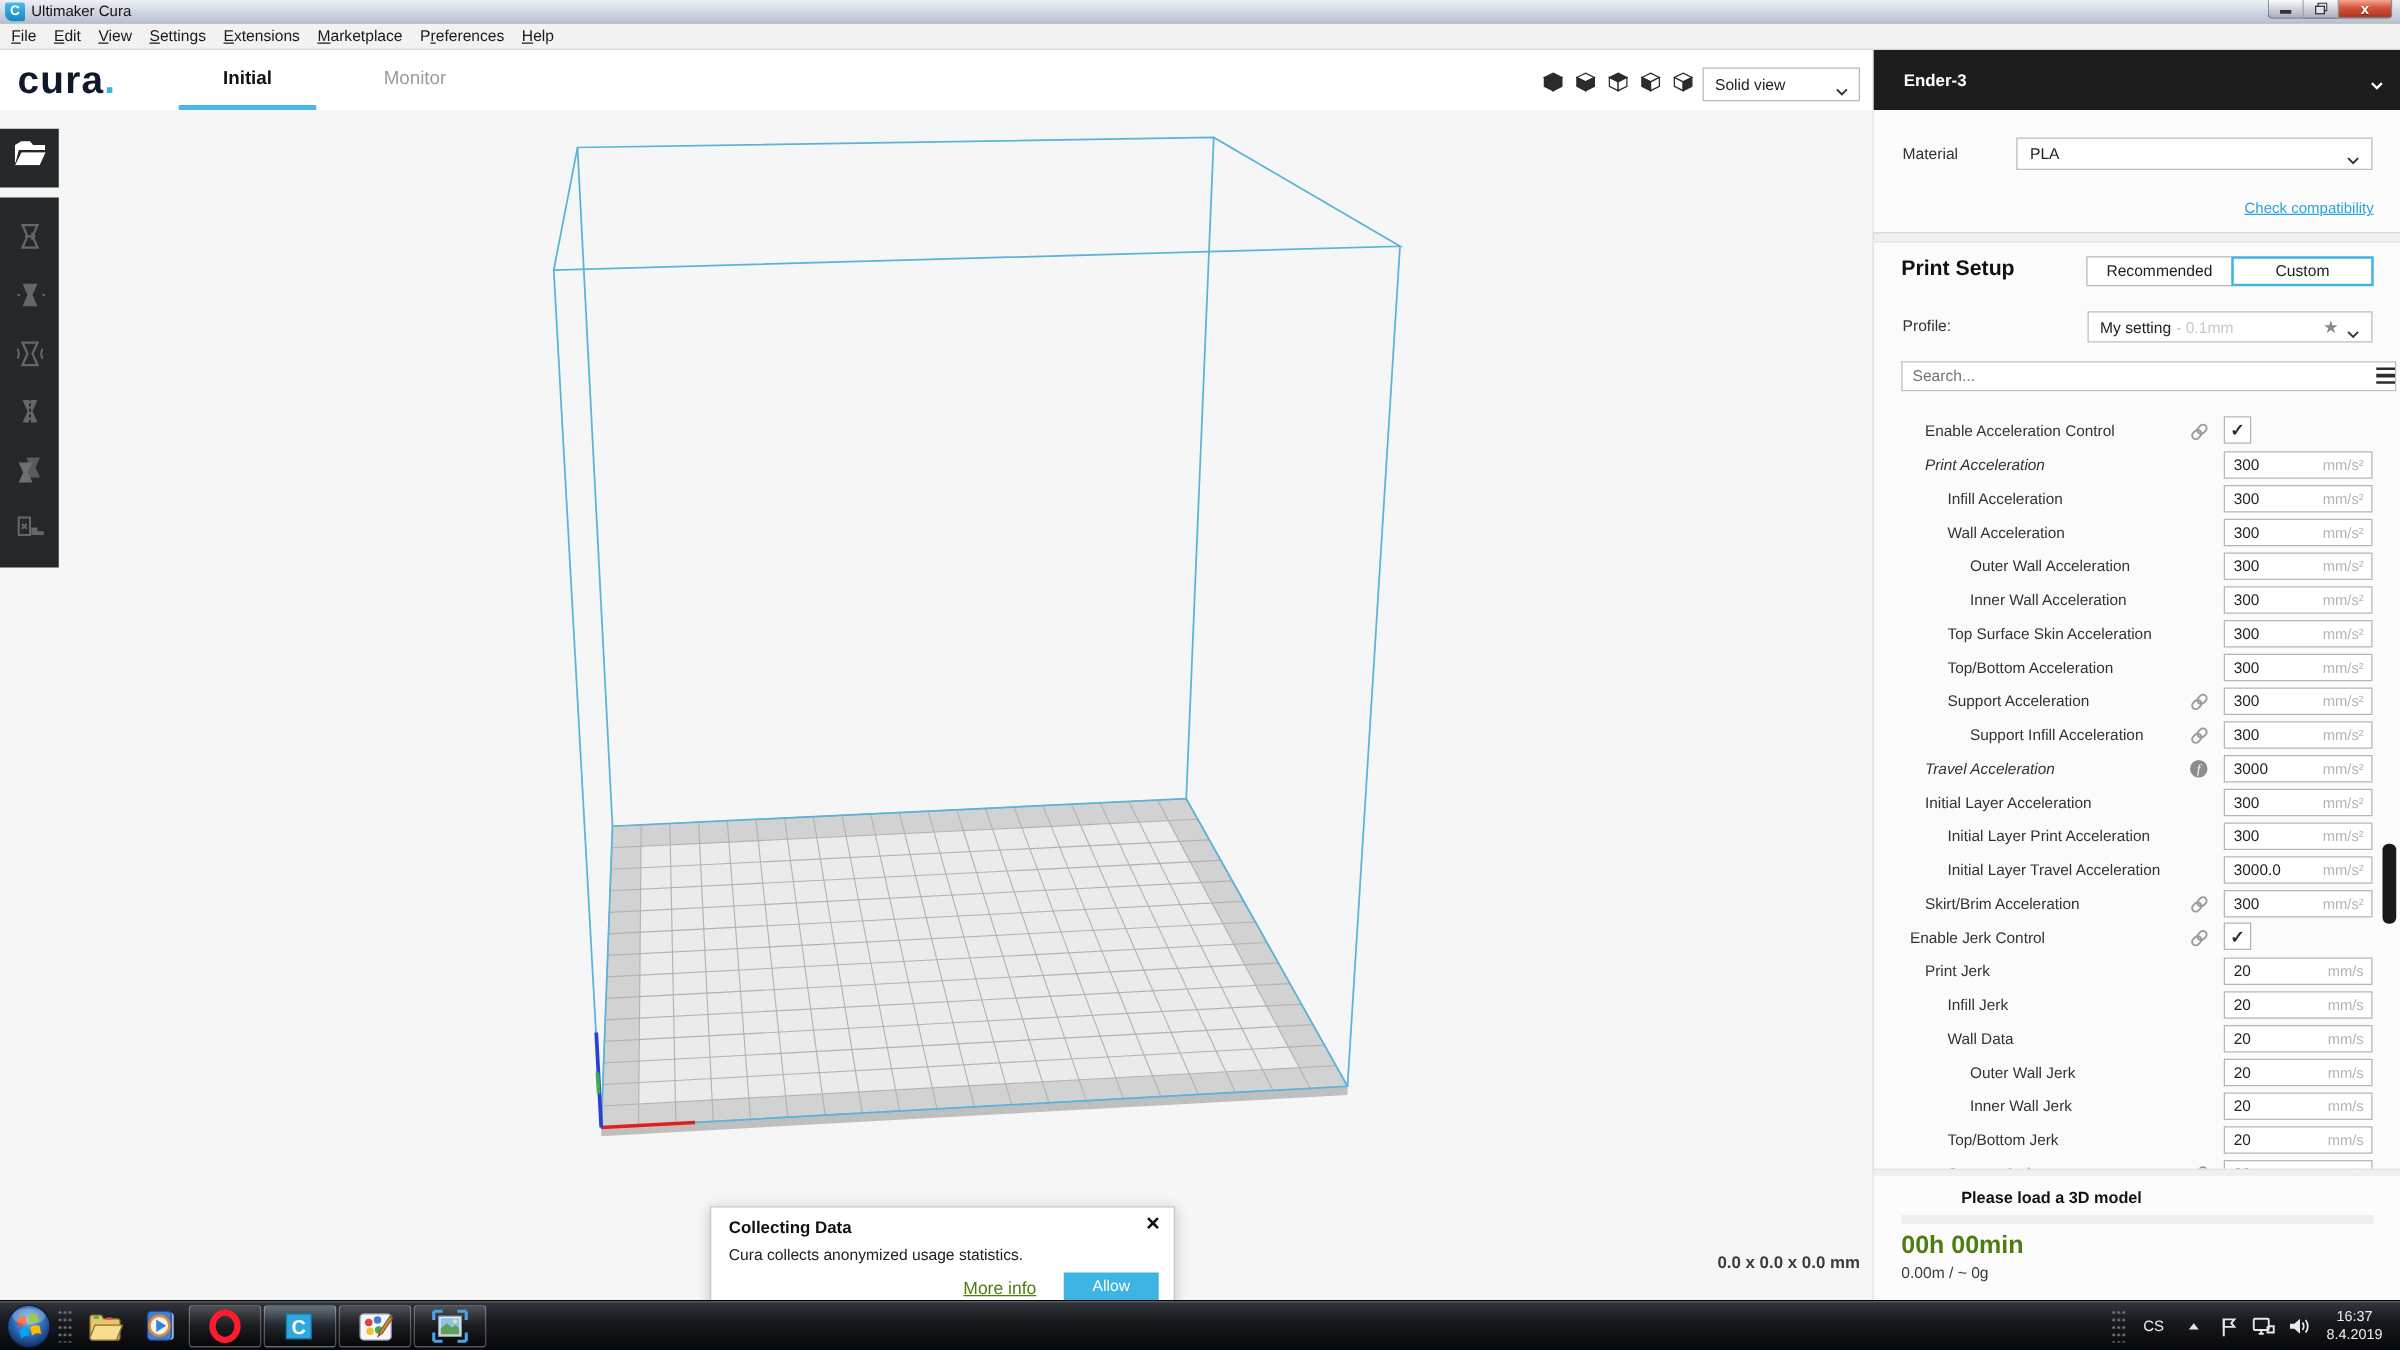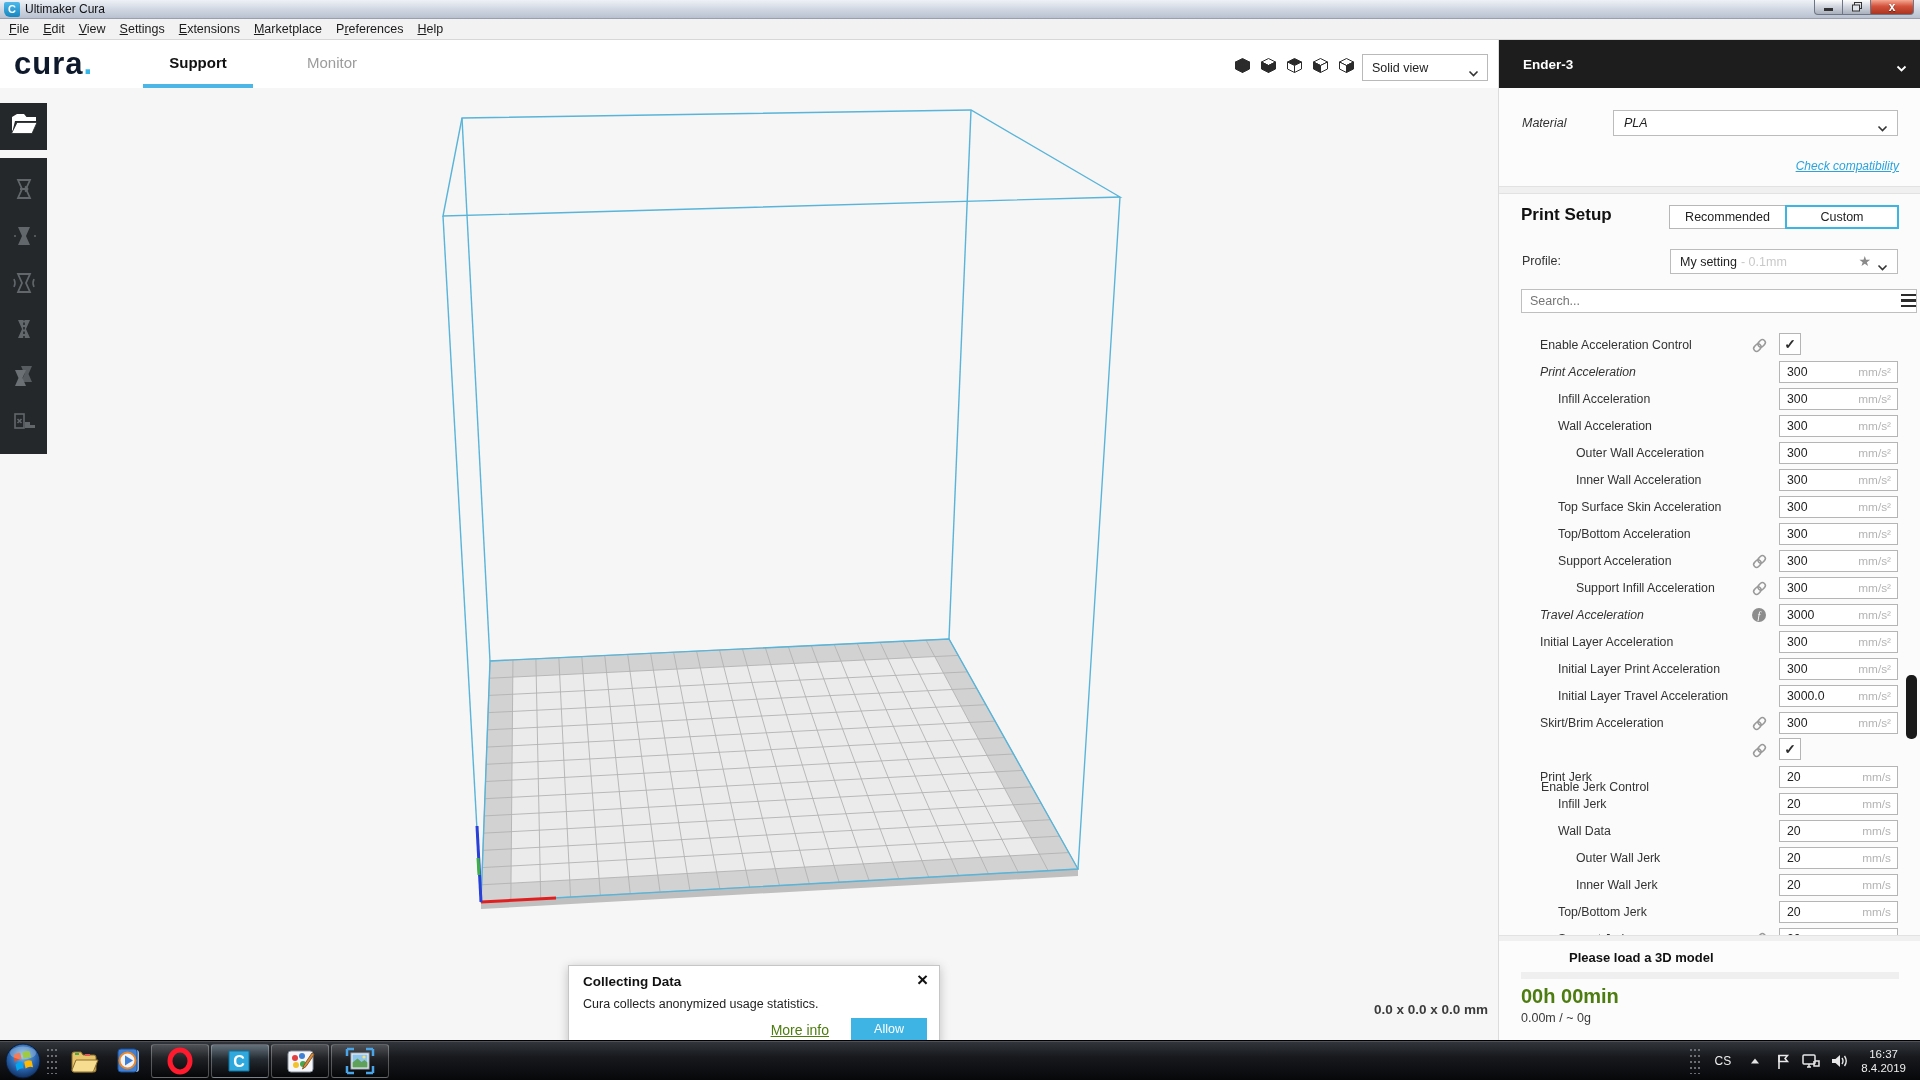--- a/index.html
+++ b/index.html
@@ -59,21 +59,21 @@
   .toolbtn{width:30px;height:30px;display:flex;align-items:center;justify-content:center;}
 
   
   .panel{position:absolute;left:1498px;top:40px;width:422px;height:1000px;background:#fbfbfb;
     border-left:1px solid #dcdcdc;box-sizing:border-box;font-size:12px;color:#333;}
   .machine-header{position:absolute;left:0;top:0;width:422px;height:48px;background:#1d1d1d;
     color:#fff;display:flex;align-items:center;}
   .machine-header .name{margin-left:24px;font-size:13.5px;font-weight:bold;}
   .machine-header .chev{position:absolute;right:14px;top:21px;}
   .row-material{position:absolute;left:0;top:48px;width:422px;height:98px;background:#fcfcfc;
-    border-bottom:5px solid #ef4444;font-style:italic;}
+    border-bottom:5px solid #ef4444;}
   .lbl-material{position:absolute;left:23px;top:28px;font-size:12.5px;}
   .dd{border:1px solid #bcbcbc;background:#fff;display:flex;align-items:center;font-size:12.5px;
     color:#222;box-sizing:border-box;position:absolute;}
   .dd-material{left:114px;top:22px;width:285px;height:26px;padding-left:10px;}
   .dd .chev{position:absolute;right:9px;top:10px;}
   .link-compat{position:absolute;right:22px;top:71px;font-size:12px;color:#2ba3dd;
     text-decoration:underline;}
   .sec-gap{position:absolute;left:0;width:422px;height:6px;background:#f0f0f0;
     border-top:1px solid #e2e2e2;border-bottom:1px solid #e2e2e2;}
   .print-setup-title{position:absolute;left:22px;top:165px;font-size:17px;font-weight:bold;color:#111;}
@@ -173,21 +173,21 @@
       <div class="menu-item"><u>V</u>iew</div>
       <div class="menu-item"><u>S</u>ettings</div>
       <div class="menu-item"><u>E</u>xtensions</div>
       <div class="menu-item"><u>M</u>arketplace</div>
       <div class="menu-item">P<u>r</u>eferences</div>
       <div class="menu-item"><u>H</u>elp</div>
     </div>
 
   <div class="appheader">
     <div class="logo"><span>cura</span><span class="dot">.</span></div>
-    <div class="tab tab-prepare">Support</div>
+    <div class="tab tab-prepare">Initial</div>
     <div class="tab tab-monitor">Monitor</div>
     <div class="viewcubes" id="viewcubes">
         <span class="viewcube">
           <svg width="17" height="17" viewBox="0 0 17 17">
             <path d="M8.5,1.5 L15.5,5 8.5,8.5 1.5,5 Z" fill="#2b2b2b" stroke="#2b2b2b" stroke-width="1"></path>
             <path d="M1.5,5 L8.5,8.5 8.5,15.5 1.5,12 Z" fill="#2b2b2b" stroke="#2b2b2b" stroke-width="1"></path>
             <path d="M8.5,8.5 L15.5,5 15.5,12 8.5,15.5 Z" fill="#2b2b2b" stroke="#2b2b2b" stroke-width="1"></path>
           </svg>
         </span>
         <span class="viewcube">
@@ -496,21 +496,21 @@
                 <rect x="1.5" y="5.6" width="8" height="5.8" rx="2.9"></rect>
                 <rect x="7.5" y="5.6" width="8" height="5.8" rx="2.9"></rect>
               </g>
             </svg></span>
           <span class="valbox">
             <span class="val">300</span>
             <span class="unit">mm/s²</span>
           </span>
         </div>
         <div class="srow">
-          <span class="slabel" style="left: 42px; margin-top: 37px;">Enable Jerk Control</span>
+          <span class="slabel" style="left: 29px;">Enable Jerk Control</span>
           <span class="sicon"><svg width="17" height="17" viewBox="0 0 17 17">
               <g transform="rotate(-45 8.5 8.5)" fill="none" stroke="#9a9a9a" stroke-width="1.5">
                 <rect x="1.5" y="5.6" width="8" height="5.8" rx="2.9"></rect>
                 <rect x="7.5" y="5.6" width="8" height="5.8" rx="2.9"></rect>
               </g>
             </svg></span>
           <span class="checkbox">✓</span>
         </div>
         <div class="srow">
           <span class="slabel" style="left: 41px;">Print Jerk</span>

